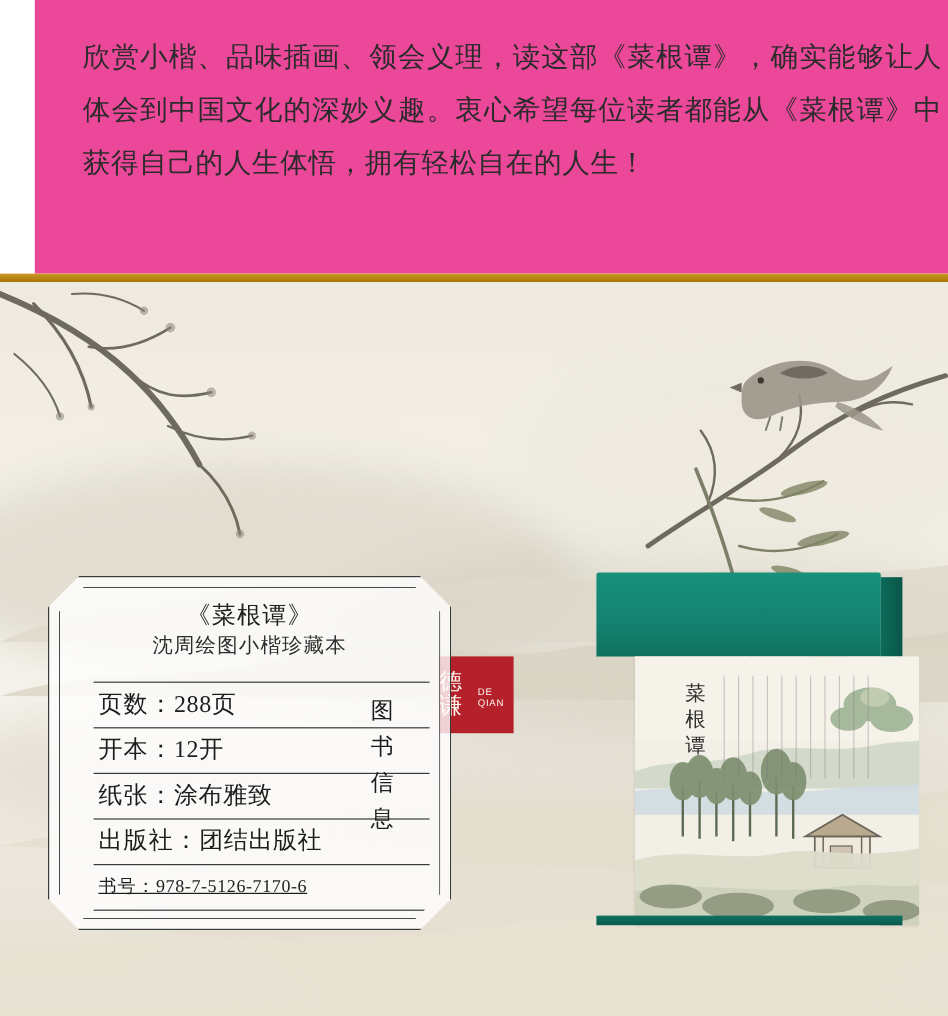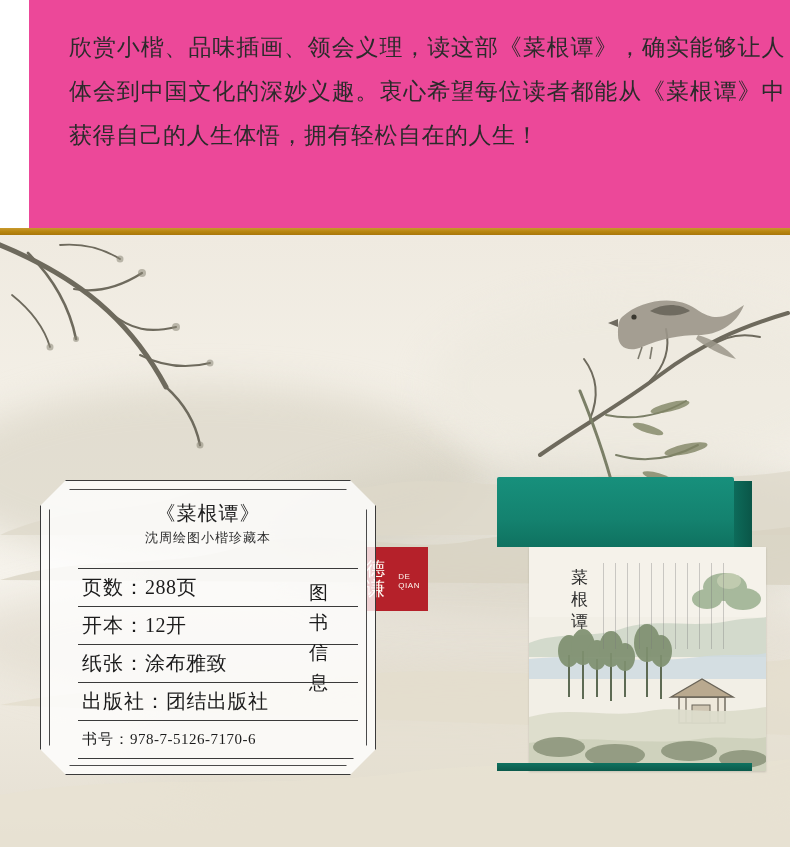--- a/index.html
+++ b/index.html
@@ -133,21 +133,21 @@
     text-align: center;
   }
   .card-title {
     font-size: 20px;
     color: #1f1f1f;
     letter-spacing: 1px;
     line-height: 26px;
   }
   .card-sub {
     margin-top: 2px;
-    font-size: 13px;
+    font-size: 17px;
     color: #2d2d2d;
     letter-spacing: 1px;
     line-height: 20px;
   }
   .rows {
     position: absolute;
     left: 28px;
     top: 78px;
     width: 280px;
   }
@@ -155,21 +155,21 @@
     border-top: 1px solid #3a3a3a;
     height: 37px;
     line-height: 37px;
     font-size: 20px;
     color: #1c1c1c;
     padding-left: 4px;
     white-space: nowrap;
   }
   .row .rlabel { letter-spacing: 1px; }
   .row .rvalue { letter-spacing: 0.5px; }
-  .row:last-child { border-bottom: 1px solid #3a3a3a; }
+  .row:last-child { border-bottom: 1px solid #3a3a3a; text-decoration: underline; }
   .row.isbn { font-size: 15px; }
   .vlabel {
     position: absolute;
     right: 34px;
     top: 88px;
     width: 26px;
     font-size: 19px;
     line-height: 30px;
     color: #1c1c1c;
     text-align: center;

